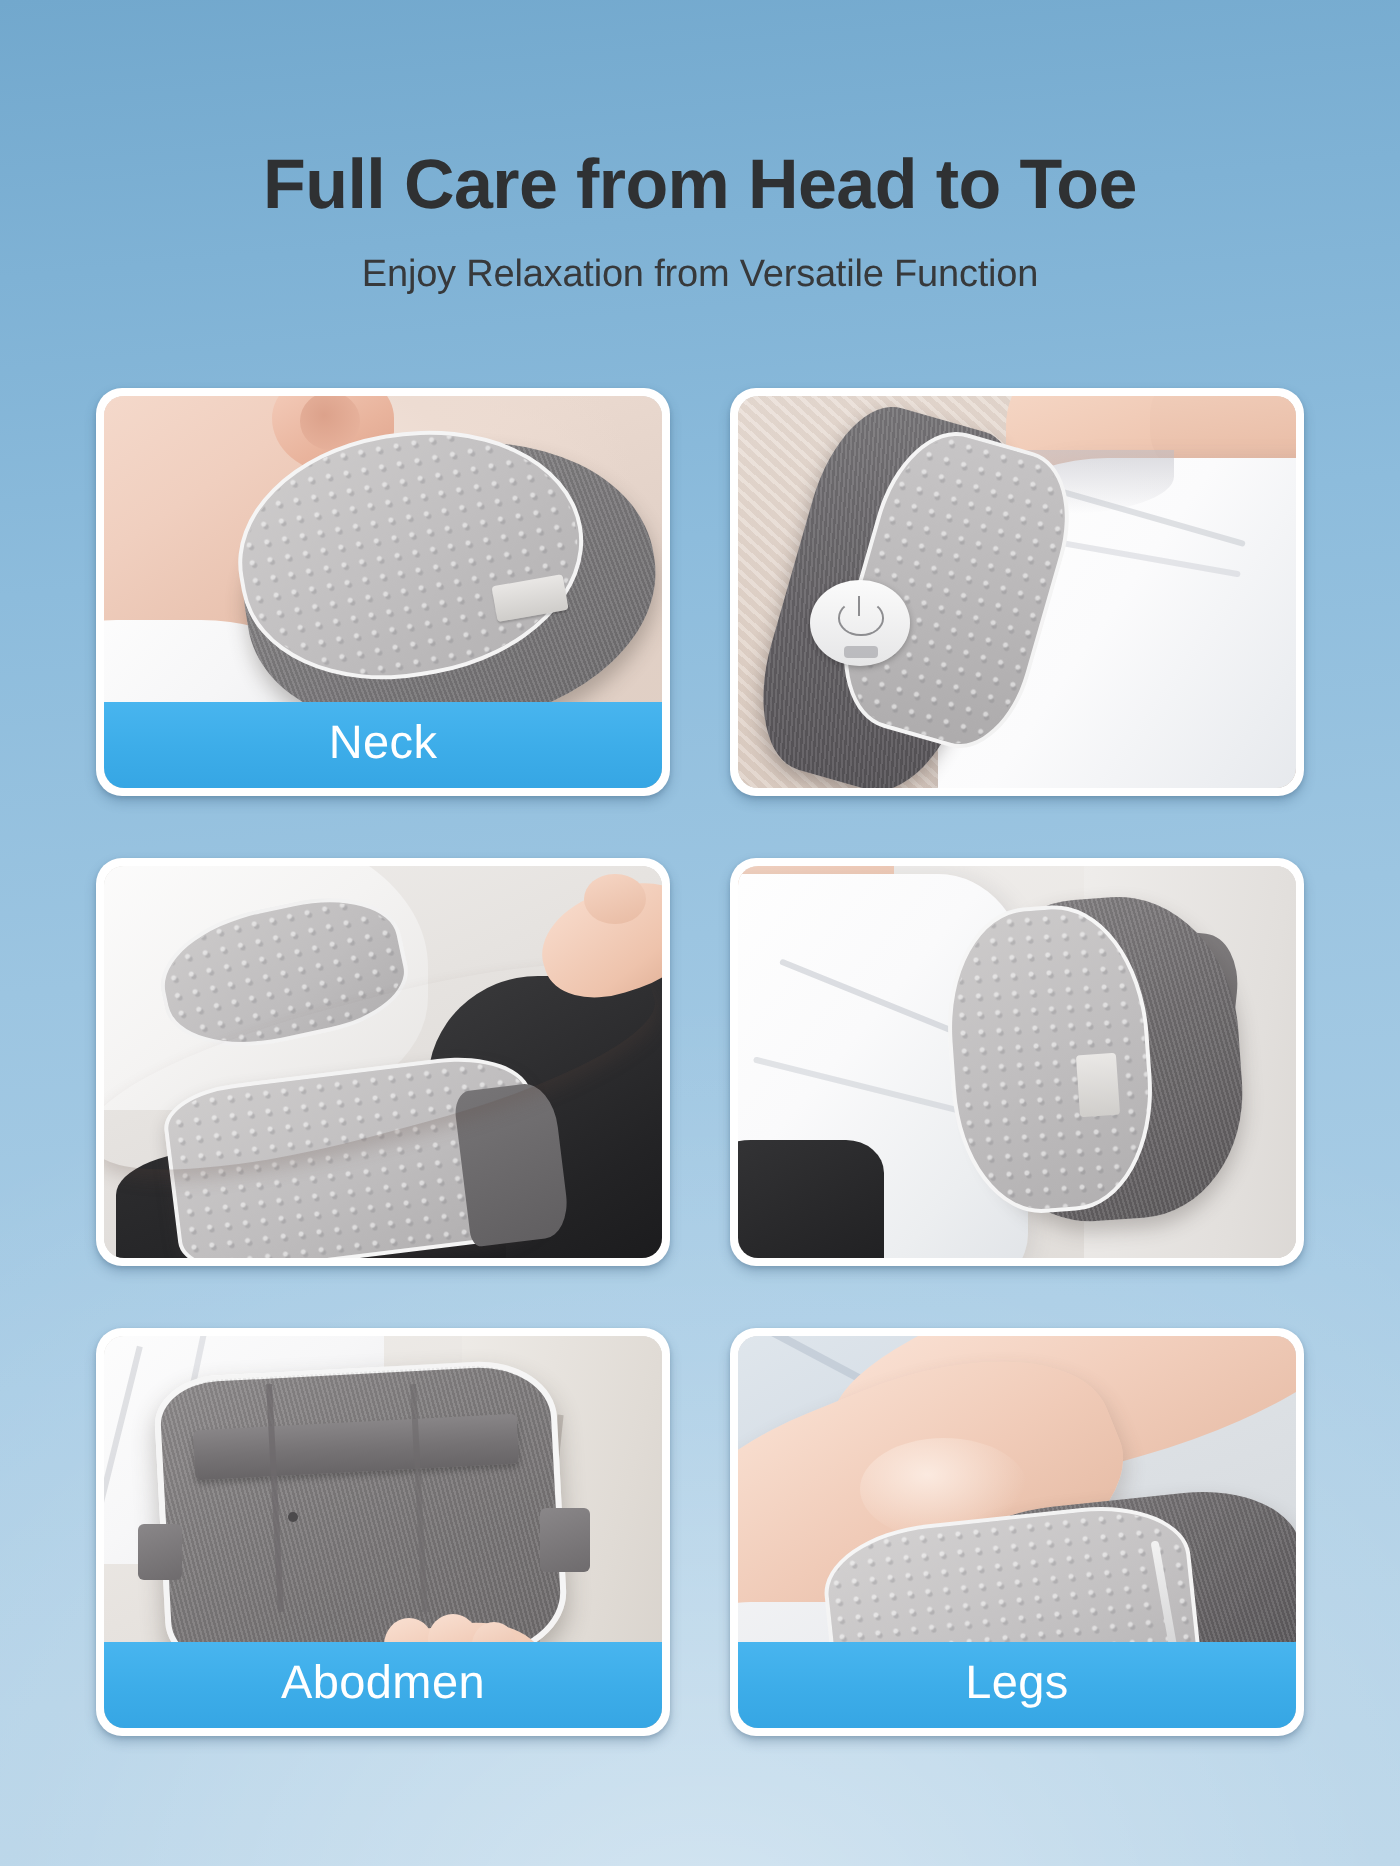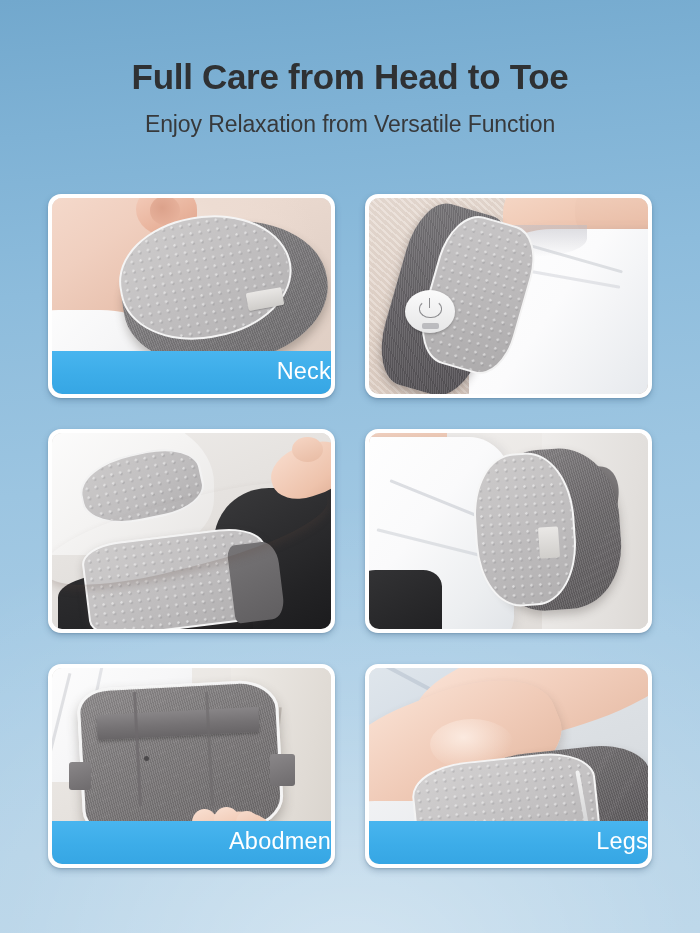--- a/index.html
+++ b/index.html
@@ -35,37 +35,37 @@
 
   .page {
     position: relative;
     width: 700px;
     height: 933px;
   }
 
   
   .header {
     position: absolute;
-    top: 0; left: 0;
+    top: 16px; left: 0;
     width: 700px;
     text-align: center;
   }
   .title {
     margin: 0;
     padding-top: 58px;
     font-size: 35px;
     font-weight: bold;
     letter-spacing: -0.3px;
     color: #2f3133;
     line-height: 1.06;
   }
   .subtitle {
     margin: 0;
     padding-top: 16px;
-    font-size: 23px;
+    font-size: 19px;
     font-weight: 400;
     color: #37393b;
     letter-spacing: -0.1px;
   }
 
   
   .grid {
     position: absolute;
     top: 194px;
     left: 48px;
@@ -122,21 +122,21 @@
   }
 
   
   .label-bar {
     position: absolute;
     left: 0; right: 0; bottom: 0;
     height: 43px;
     background: linear-gradient(180deg, #48b5ef 0%, #3dade9 52%, #36a6e4 100%);
     display: flex;
     align-items: center;
-    justify-content: flex-end;
+    justify-content: center;
   }
   .label-text {
     color: #ffffff;
     font-size: 23.5px;
     font-weight: 400;
     letter-spacing: 0.2px;
     line-height: 1;
     margin-bottom: 1px;
   }
 </style>

